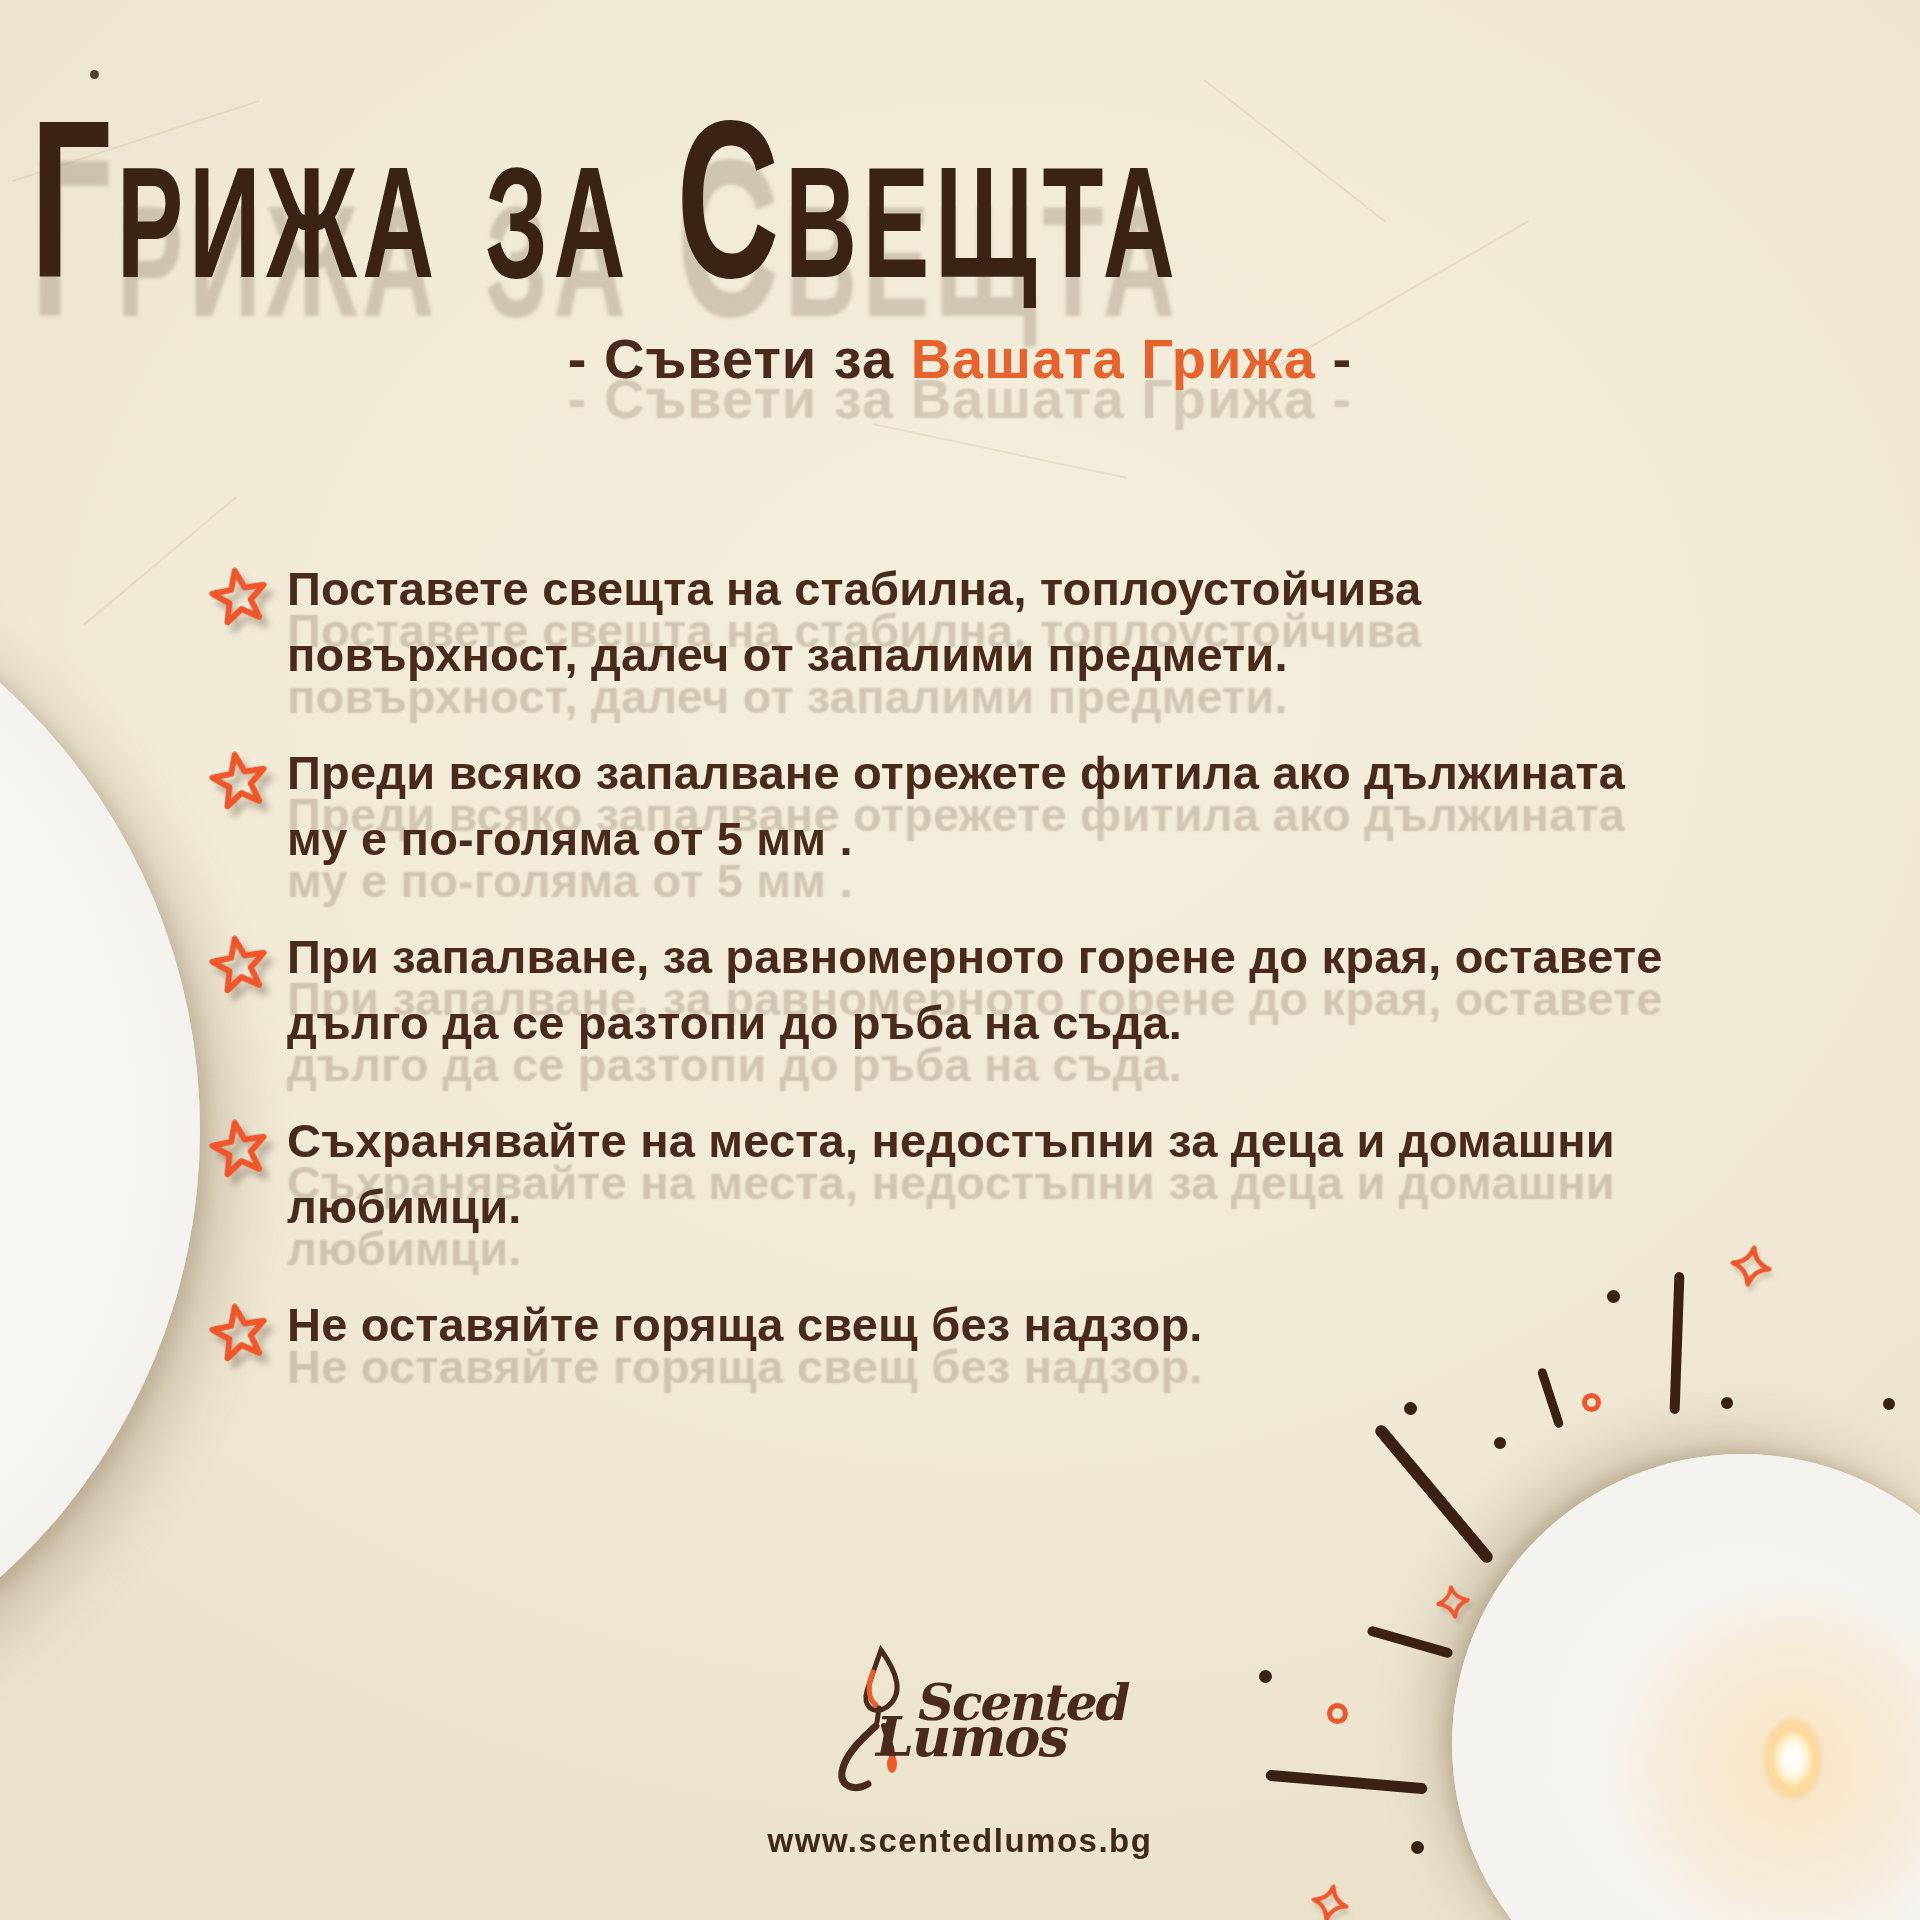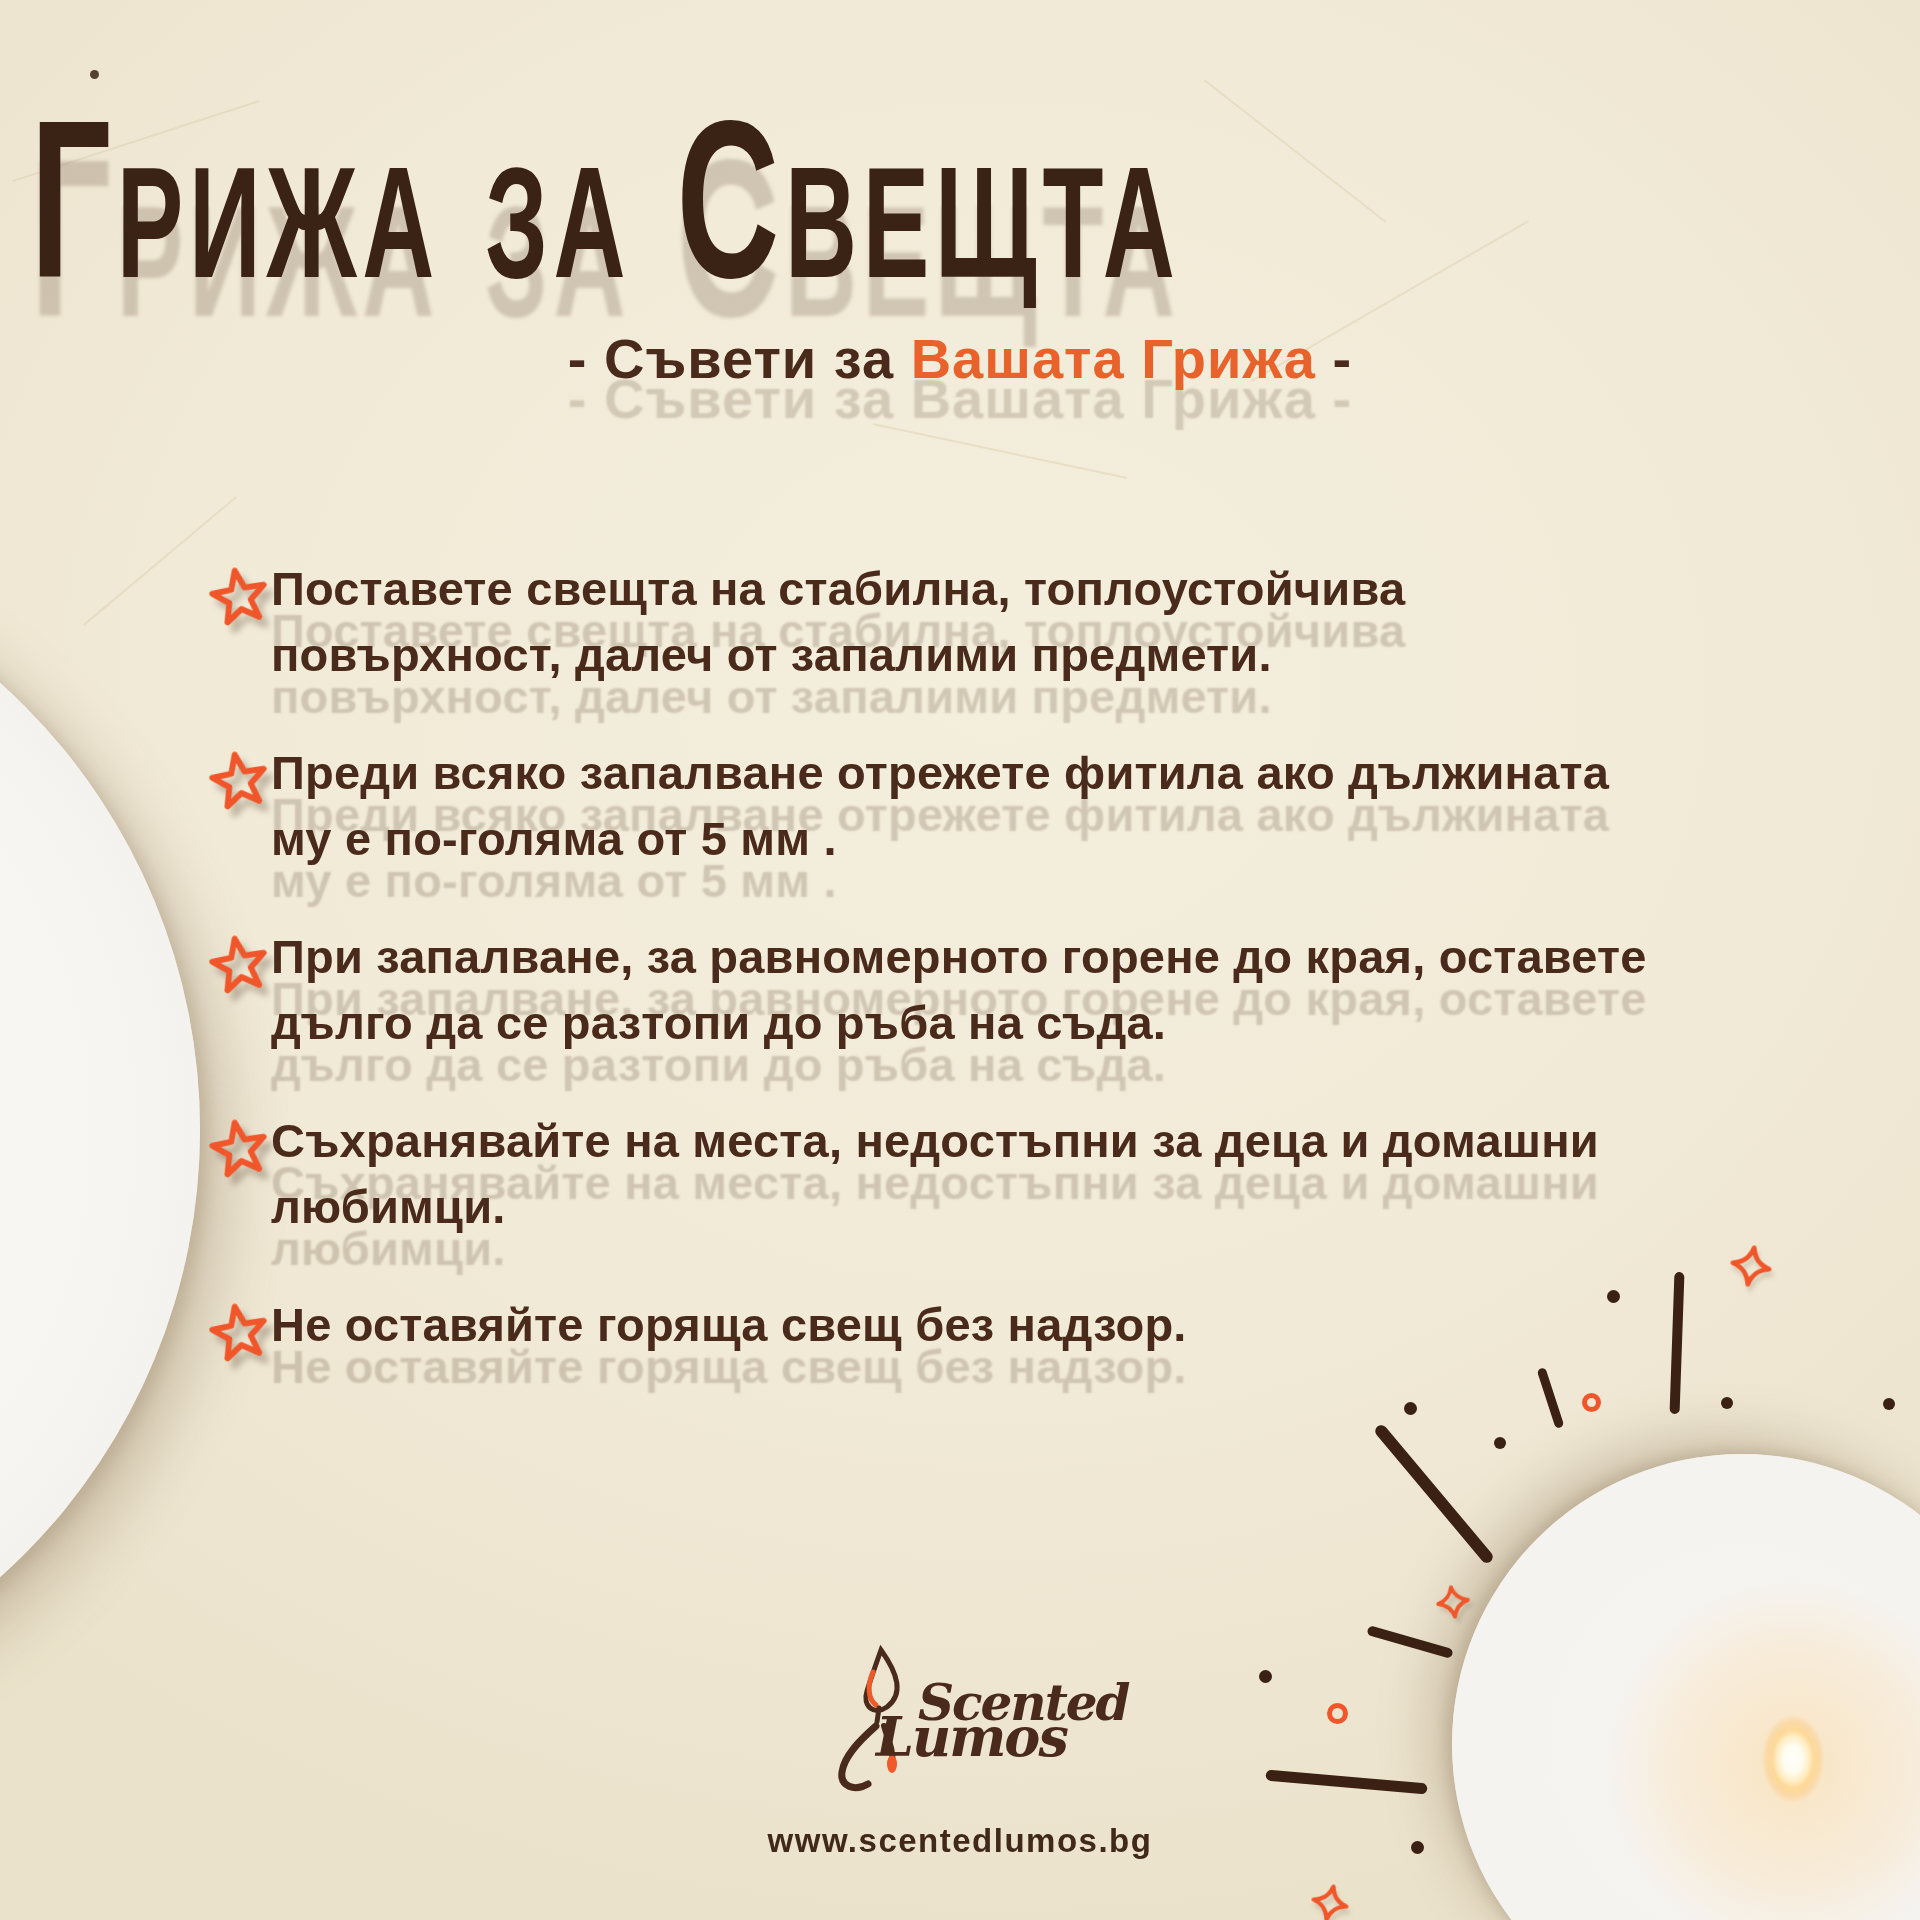--- a/index.html
+++ b/index.html
@@ -49,21 +49,21 @@
     font-variant:small-caps;letter-spacing:6px;}
   .title .title-inner{display:inline-block;transform:scale(.95,1.5);transform-origin:50% 0;
     text-shadow:0 26px 3px rgba(128,110,88,.30);}
   .subtitle{position:absolute;top:326px;left:0;width:100%;text-align:center;
     font-size:56px;font-weight:bold;letter-spacing:1px;color:var(--text-brown,#4A2B1B);
     text-shadow:0 40px 2px rgba(128,110,88,.28);}
   .subtitle .hl{color:var(--accent-orange,#E8622C);}
 
   
   .tips{position:absolute;top:556px;left:207px;width:1464px;}
-  .tip{display:flex;align-items:flex-start;margin-bottom:52px;}
+  .tip{display:flex;align-items:flex-start;gap:16px;margin-bottom:52px;}
   .tip .star{flex:none;width:64px;height:62px;margin-top:8px;transform:rotate(-10deg);
     filter:drop-shadow(5px 9px 3px rgba(95,75,55,.35));}
   .tip .star polygon{fill:none;stroke:var(--accent-orange-bright,#F1562A);stroke-width:6.5;stroke-linejoin:round;}
   .tip p{flex:1;max-width:1382px;font-size:47px;line-height:66px;font-weight:600;
     color:var(--text-brown,#4A2B1B);letter-spacing:.2px;
     text-shadow:0 42px 2px rgba(128,110,88,.30);}
 
   
   .logo{position:absolute;top:1646px;left:0;right:0;display:flex;justify-content:center;}
   .logo-inner{position:relative;width:260px;height:160px;}

